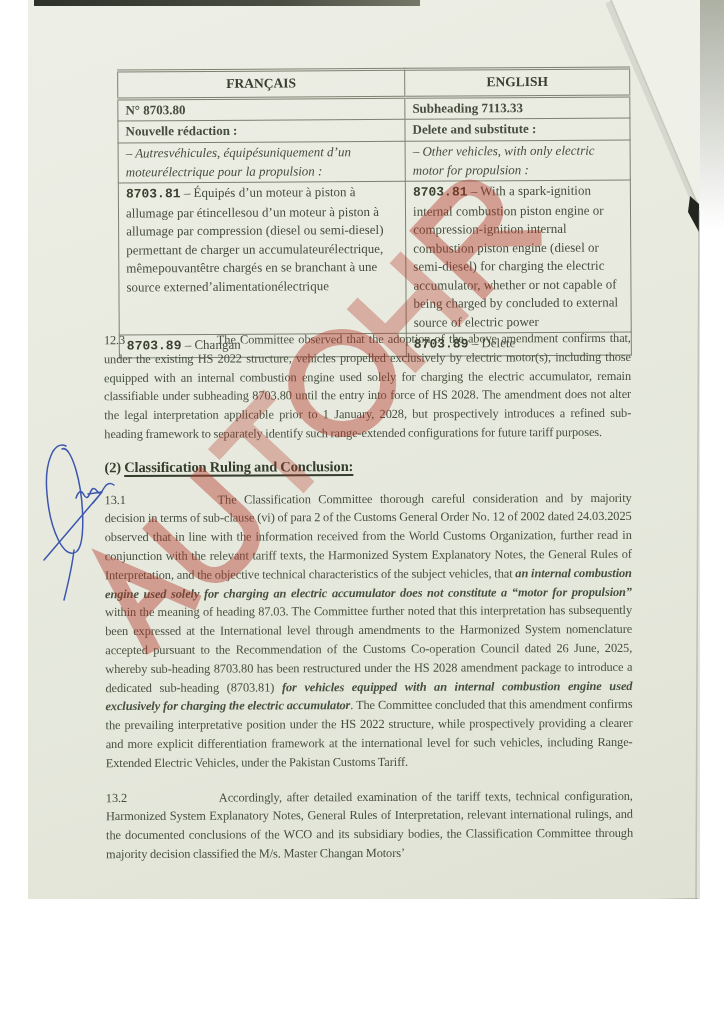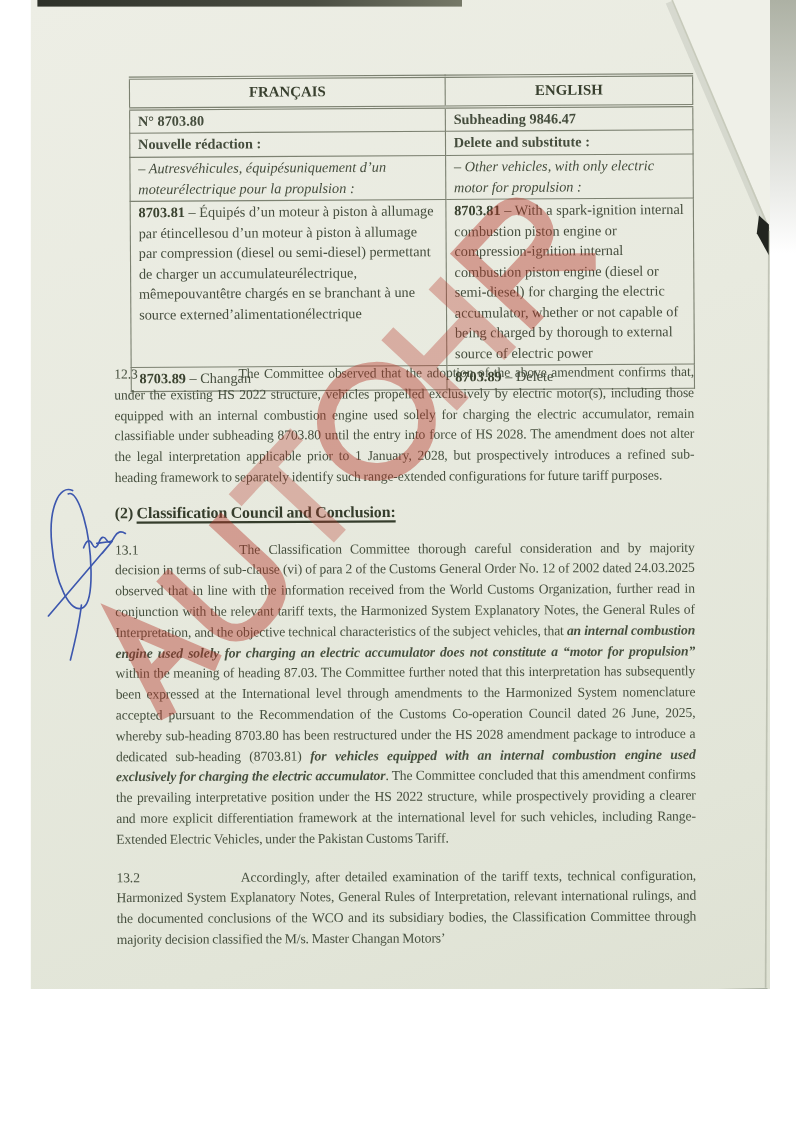--- a/index.html
+++ b/index.html
@@ -20,21 +20,21 @@
   
   .table-wrap{position:absolute;left:90px;top:68px;transform:rotate(-0.35deg);}
   table.amend{width:512px;border-collapse:collapse;table-layout:fixed;
           border:1px solid #7c8171;border-top:3px double #7c8171;}
   table.amend td,table.amend th{border:1px solid #7c8171;padding:1px 7px;vertical-align:top;
           font-size:13px;line-height:18.5px;color:#454d3d;overflow:hidden;}
   table.amend th{font-size:13.5px;font-weight:bold;text-align:center;
           border-bottom:3px double #7c8171;padding:3px;color:#39402f;}
   .strongrow td{font-weight:bold;font-size:13.5px;color:#3a422f;}
   .italrow td{font-style:italic;color:#5c6352;}
-  .code{font-weight:bold;color:#3a422f;}
+  .code{font-weight:bold;color:#3a422f;font-family:Liberation Mono, monospace;}
   td.encell{font-size:13.6px;}
 
   
   .content{position:absolute;left:77px;top:330px;width:527px;color:#47503f;
           font-size:12.4px;line-height:18.8px;text-align:justify;
           letter-spacing:-0.1px;word-spacing:-0.4px;transform:rotate(-0.25deg);}
   .para{margin:0 0 10px 0;}
   .pnum{display:inline-block;width:113px;}
   .heading{font-weight:bold;font-size:14.5px;color:#353d2c;margin:14px 0 14px 0;text-align:left;}
   .heading .ul{text-decoration:underline;text-underline-offset:3px;text-decoration-thickness:1.5px;}
@@ -65,46 +65,46 @@
             <col style="width:287px">
             <col style="width:225px">
           </colgroup>
         <tbody>
             <tr style="height:25px">
           <th>FRANÇAIS</th>
           <th>ENGLISH</th>
         </tr>
         <tr class="strongrow" style="height:22px">
           <td>N° 8703.80</td>
-          <td class="encell">Subheading 9846.47</td>
+          <td class="encell">Subheading 7113.33</td>
         </tr>
         <tr class="strongrow" style="height:22px">
           <td>Nouvelle rédaction :</td>
           <td class="encell">Delete and substitute :</td>
         </tr>
         <tr class="italrow" style="height:40px">
           <td>– Autresvéhicules, équipésuniquement d’un moteurélectrique pour la propulsion :</td>
           <td class="encell">– Other vehicles, with only electric motor for propulsion :</td>
         </tr>
         <tr style="height:124px">
           <td><span class="code">8703.81</span> <span>– Équipés d’un moteur à piston à allumage par étincellesou d’un moteur à piston à allumage par compression (diesel ou semi-diesel) permettant de charger un accumulateurélectrique, mêmepouvantêtre chargés en se branchant à une source externed’alimentationélectrique</span></td>
-          <td class="encell"><span class="code">8703.81</span> <span>– With a spark-ignition internal combustion piston engine or compression-ignition internal combustion piston engine (diesel or semi-diesel) for charging the electric accumulator, whether or not capable of being charged by thorough to external source of electric power</span></td>
+          <td class="encell"><span class="code">8703.81</span> <span>– With a spark-ignition internal combustion piston engine or compression-ignition internal combustion piston engine (diesel or semi-diesel) for charging the electric accumulator, whether or not capable of being charged by concluded to external source of electric power</span></td>
         </tr>
         <tr style="height:22px">
           <td><span class="code">8703.89</span> <span>– Changan</span></td>
           <td class="encell"><span class="code">8703.89</span> <span>– Delete</span></td>
         </tr>
       </tbody>
         </table>
     </div>
 
     <div class="content">
       <div class="para"><span class="pnum">12.3</span><span>The Committee observed that the adoption of the above amendment confirms that, under the existing HS 2022 structure, vehicles propelled exclusively by electric motor(s), including those equipped with an internal combustion engine used solely for charging the electric accumulator, remain classifiable under subheading 8703.80 until the entry into force of HS 2028. The amendment does not alter the legal interpretation applicable prior to 1 January, 2028, but prospectively introduces a refined sub-heading framework to separately identify such range-extended configurations for future tariff purposes.</span></div>
 
-      <div class="heading"><span>(2) </span><span class="ul">Classification Council and Conclusion:</span></div>
+      <div class="heading"><span>(2) </span><span class="ul">Classification Ruling and Conclusion:</span></div>
 
       <div class="para"><span class="pnum">13.1</span><span><span>The Classification Committee thorough careful consideration and by majority decision in terms of sub-clause (vi) of para 2 of the Customs General Order No. 12 of 2002 dated 24.03.2025 observed that in line with the information received from the World Customs Organization, further read in conjunction with the relevant tariff texts, the Harmonized System Explanatory Notes, the General Rules of Interpretation, and the objective technical characteristics of the subject vehicles, that </span><span class="bi">an internal combustion engine used solely for charging an electric accumulator does not constitute a “motor for propulsion”</span><span> within the meaning of heading 87.03. The Committee further noted that this interpretation has subsequently been expressed at the International level through amendments to the Harmonized System nomenclature accepted pursuant to the Recommendation of the Customs Co-operation Council dated 26 June, 2025, whereby sub-heading 8703.80 has been restructured under the HS 2028 amendment package to introduce a dedicated sub-heading (8703.81) </span><span class="bi">for vehicles equipped with an internal combustion engine used exclusively for charging the electric accumulator</span><span>. The Committee concluded that this amendment confirms the prevailing interpretative position under the HS 2022 structure, while prospectively providing a clearer and more explicit differentiation framework at the international level for such vehicles, including Range-Extended Electric Vehicles, under the Pakistan Customs Tariff.</span></span></div>
 
       <div class="para" style="margin-top:16px"><span class="pnum">13.2</span><span>Accordingly, after detailed examination of the tariff texts, technical configuration, Harmonized System Explanatory Notes, General Rules of Interpretation, relevant international rulings, and the documented conclusions of the WCO and its subsidiary bodies, the Classification Committee through majority decision classified the M/s. Master Changan Motors’</span></div>
     </div>
 
     <svg class="overlay" width="672" height="968" viewBox="0 0 672 968">
       <g class="stamp" transform="translate(122,655) rotate(-47)" fill="none" stroke="#b63629" stroke-width="16">
         <path d="M5,0 L38,-92 L71,0 M22,-36 L56,-36"></path>
         <path d="M95,-92 L95,-30 Q95,2 130,2 Q165,2 165,-30 L165,-92"></path>

